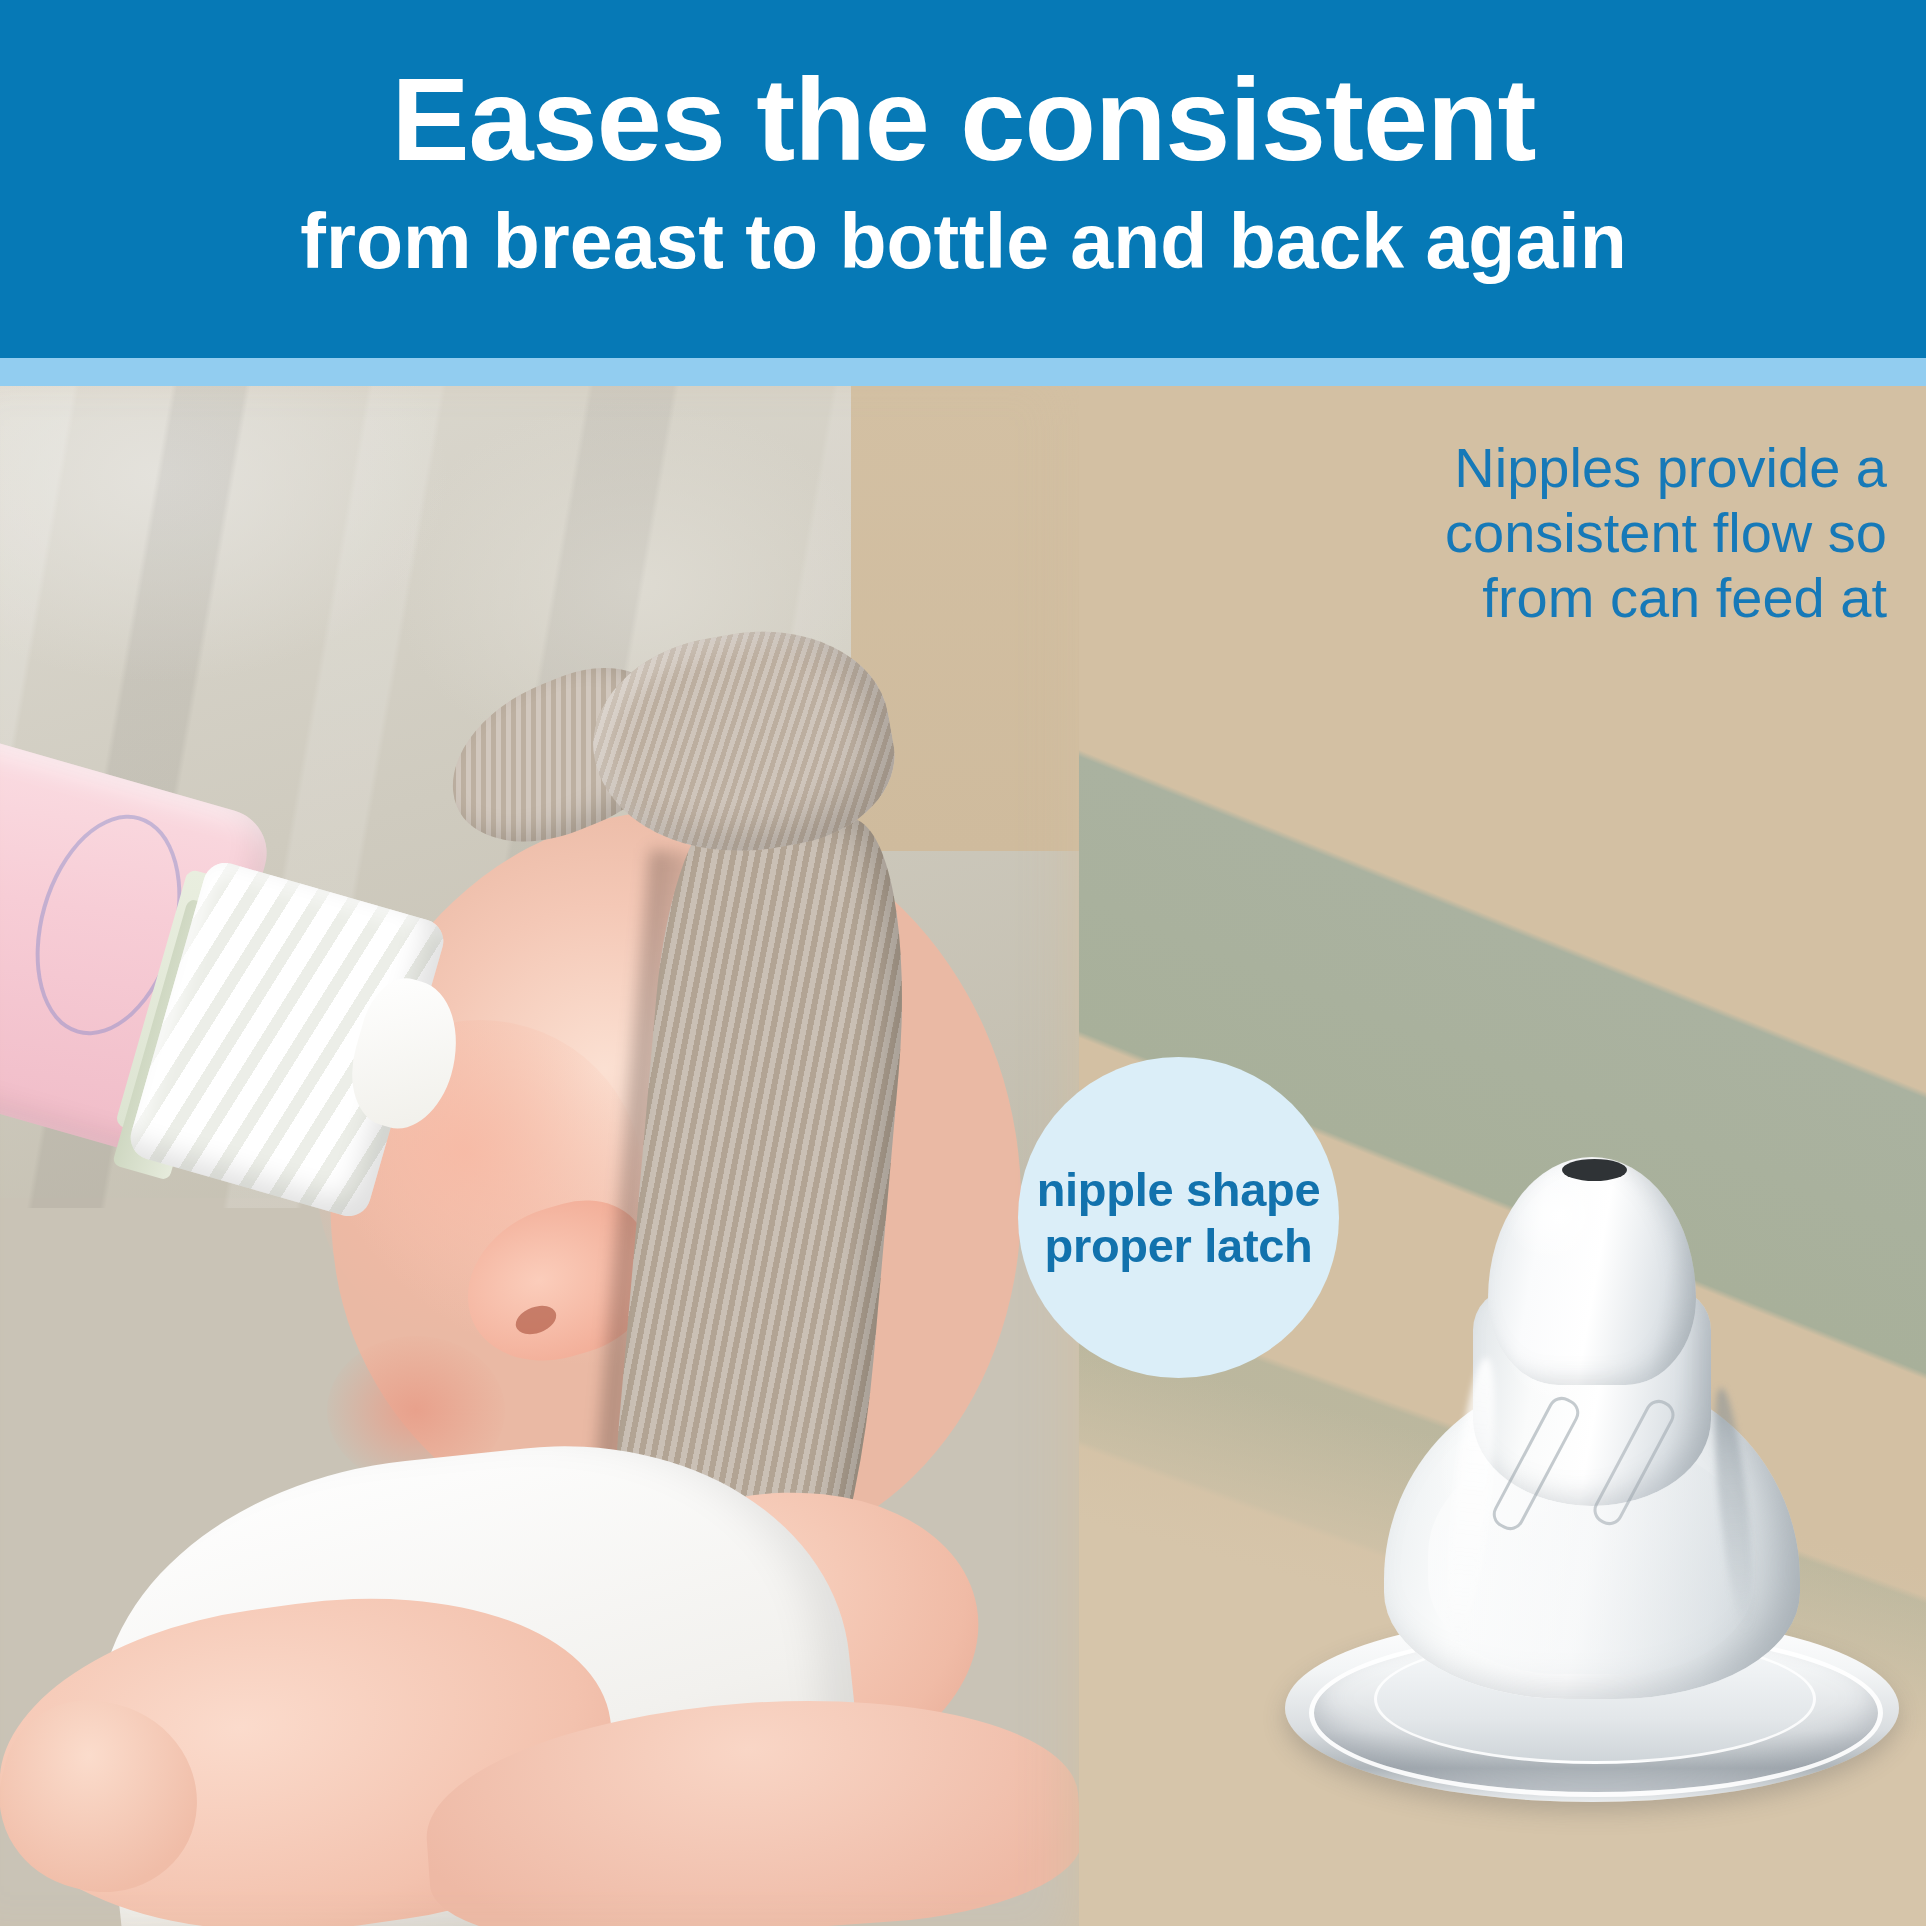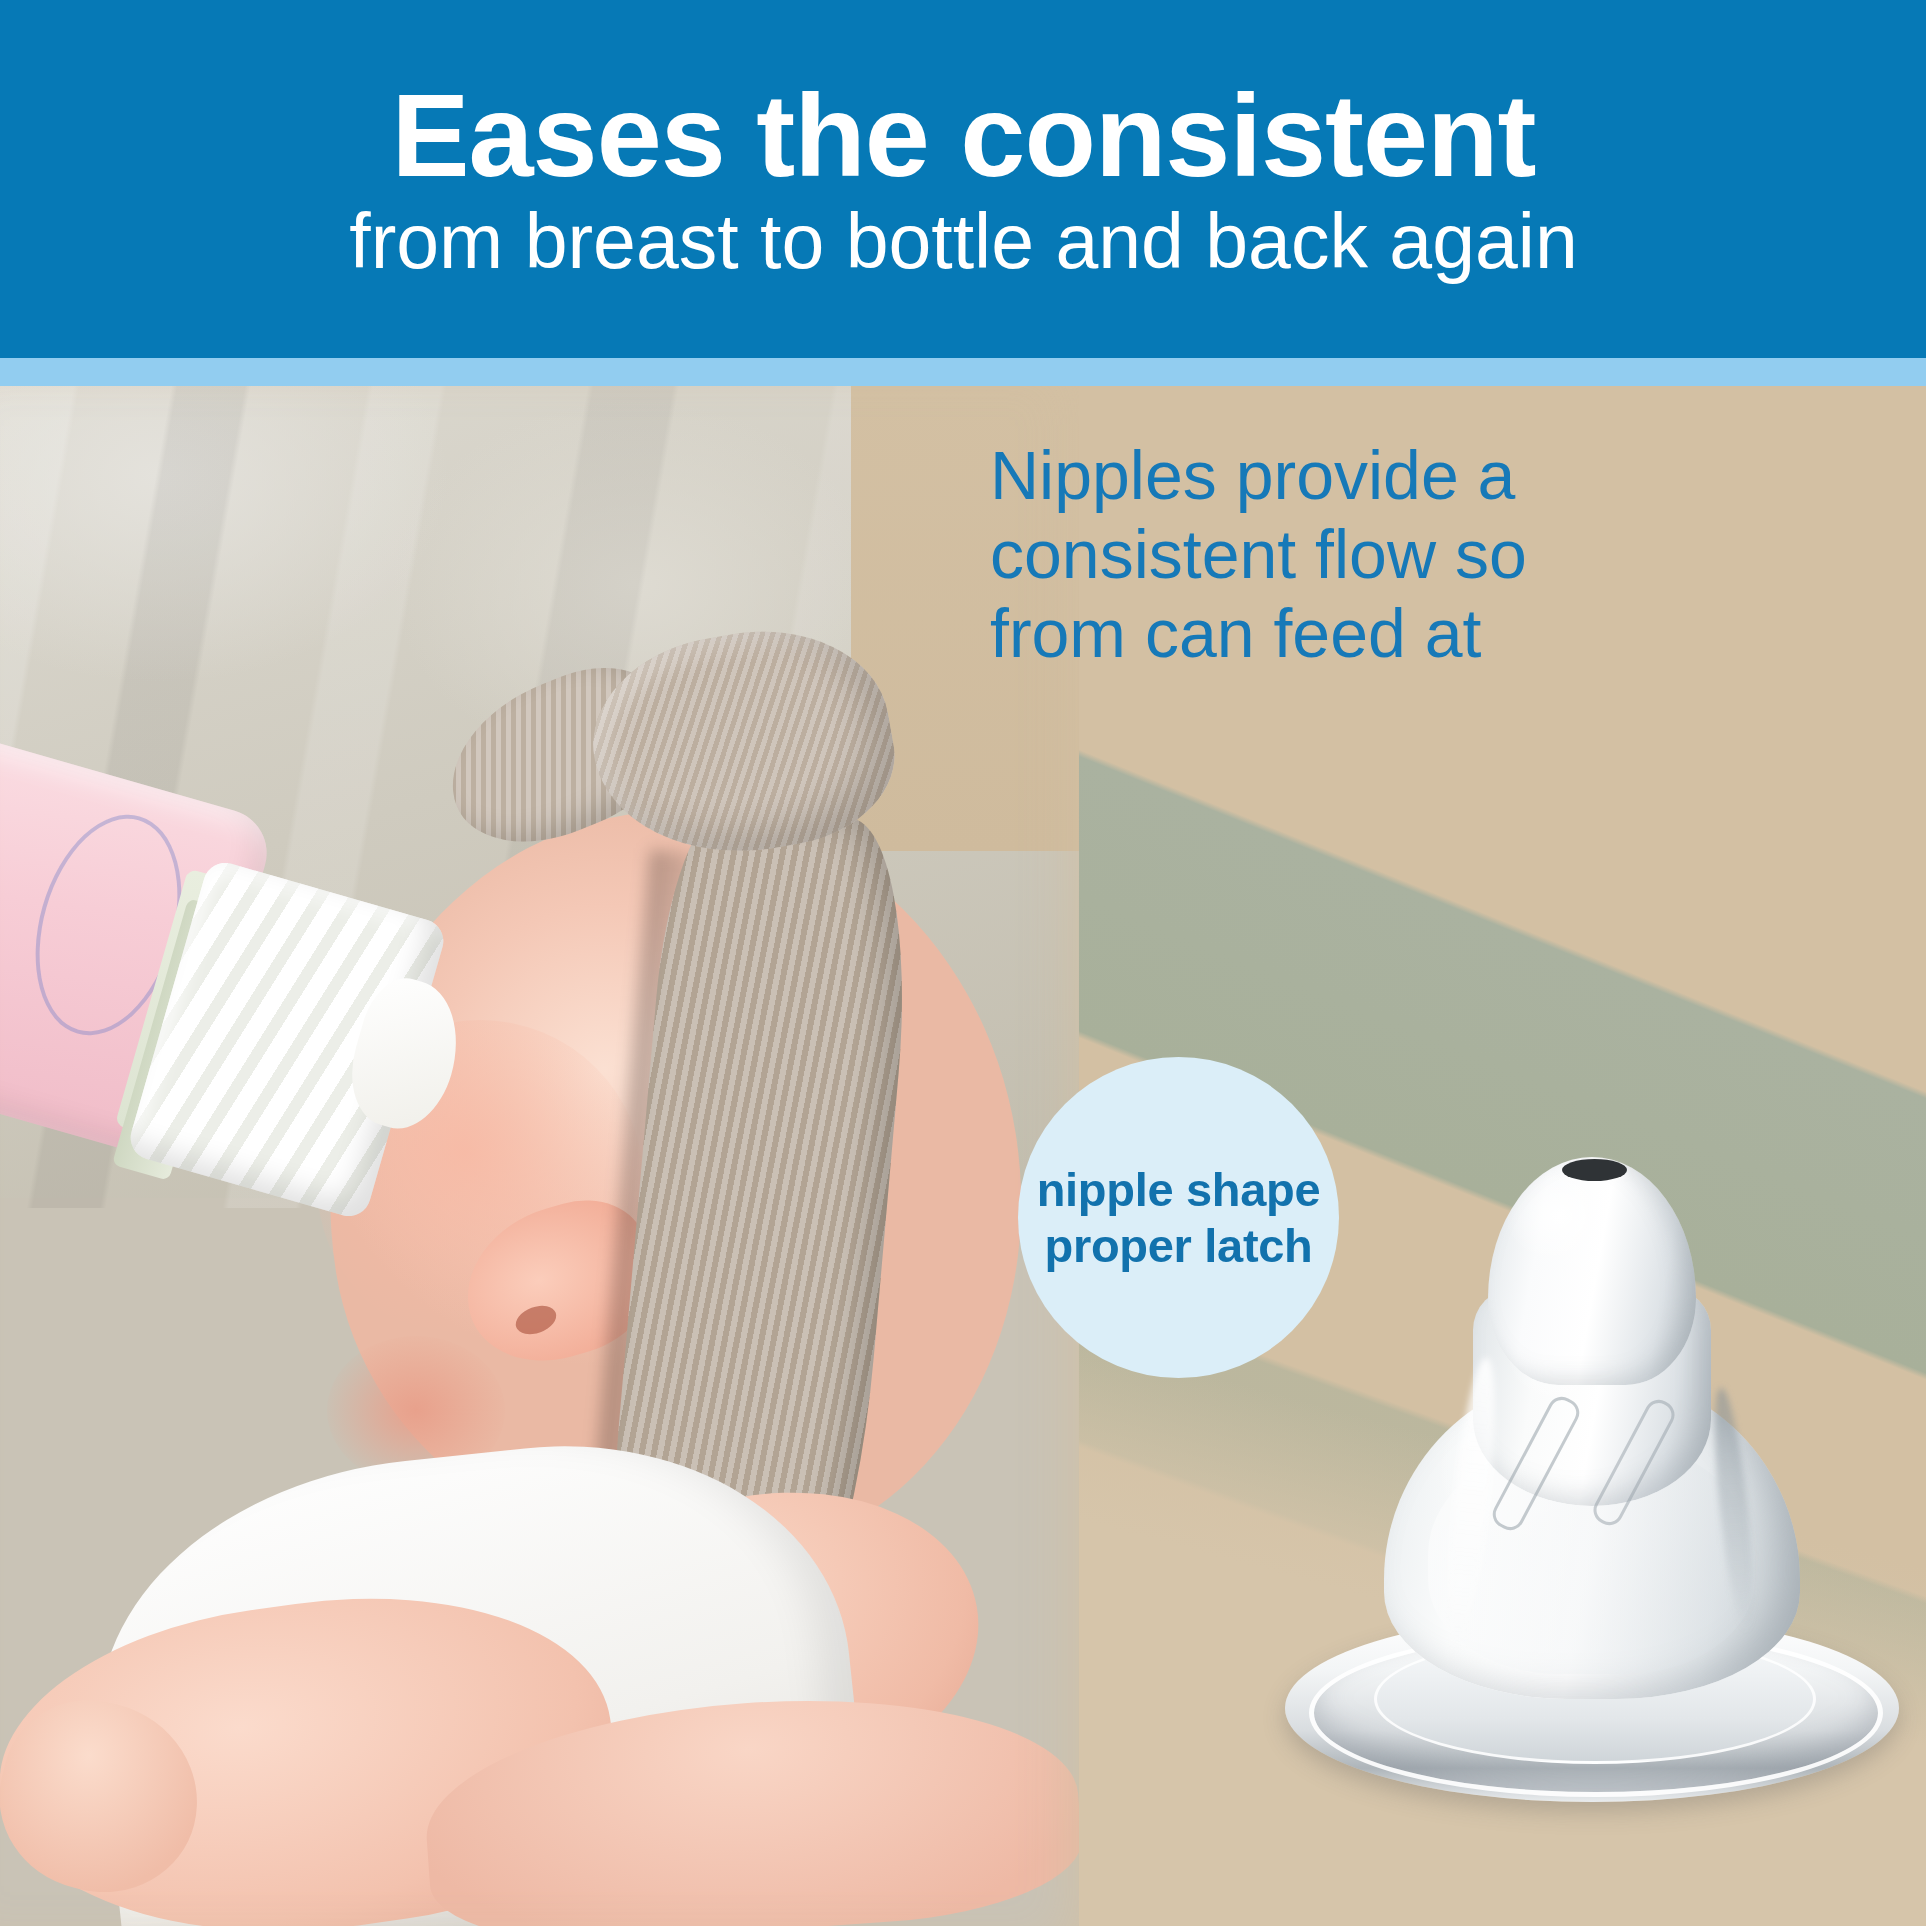--- a/index.html
+++ b/index.html
@@ -25,24 +25,24 @@
     font-weight:700;
     letter-spacing:-1px;
     line-height:1.02;
     text-align:center;
     margin:0 0 6px 0;
     white-space:nowrap;
   }
   #banner-sub{
     color:#ffffff;
     font-size:77px;
-    font-weight:400;
+    font-weight:700;
     line-height:1.05;
     text-align:left;
-    margin:0;
+    margin:16px;
     white-space:nowrap;
   }
   #banner-stripe{
     position:absolute;left:0;top:358px;width:1927px;height:28px;
     background:#92cdf0;z-index:40;
   }
 
   
   .bg-band{position:absolute;z-index:1;}
   #bg-base{
@@ -252,24 +252,24 @@
     left:0;top:0;width:1079px;height:1540px;
     box-shadow:inset -30px 0 59px -30px rgba(211,192,163,.9);
     pointer-events:none;
   }
 
   
   #right-copy{
     position:absolute;z-index:30;
     left:990px;top:436px;width:897px;
     color:#1679b8;
-    font-size:68px;
+    font-size:56px;
     font-weight:400;
     line-height:1.16;
-    text-align:left;
+    text-align:right;
   }
   #right-copy .ln{display:block;white-space:nowrap;}
 
   
   #badge{
     position:absolute;z-index:35;
     left:1018px;top:1057px;width:321px;height:321px;
     border-radius:50%;
     background:#dbeef8;
     display:flex;align-items:center;justify-content:center;

